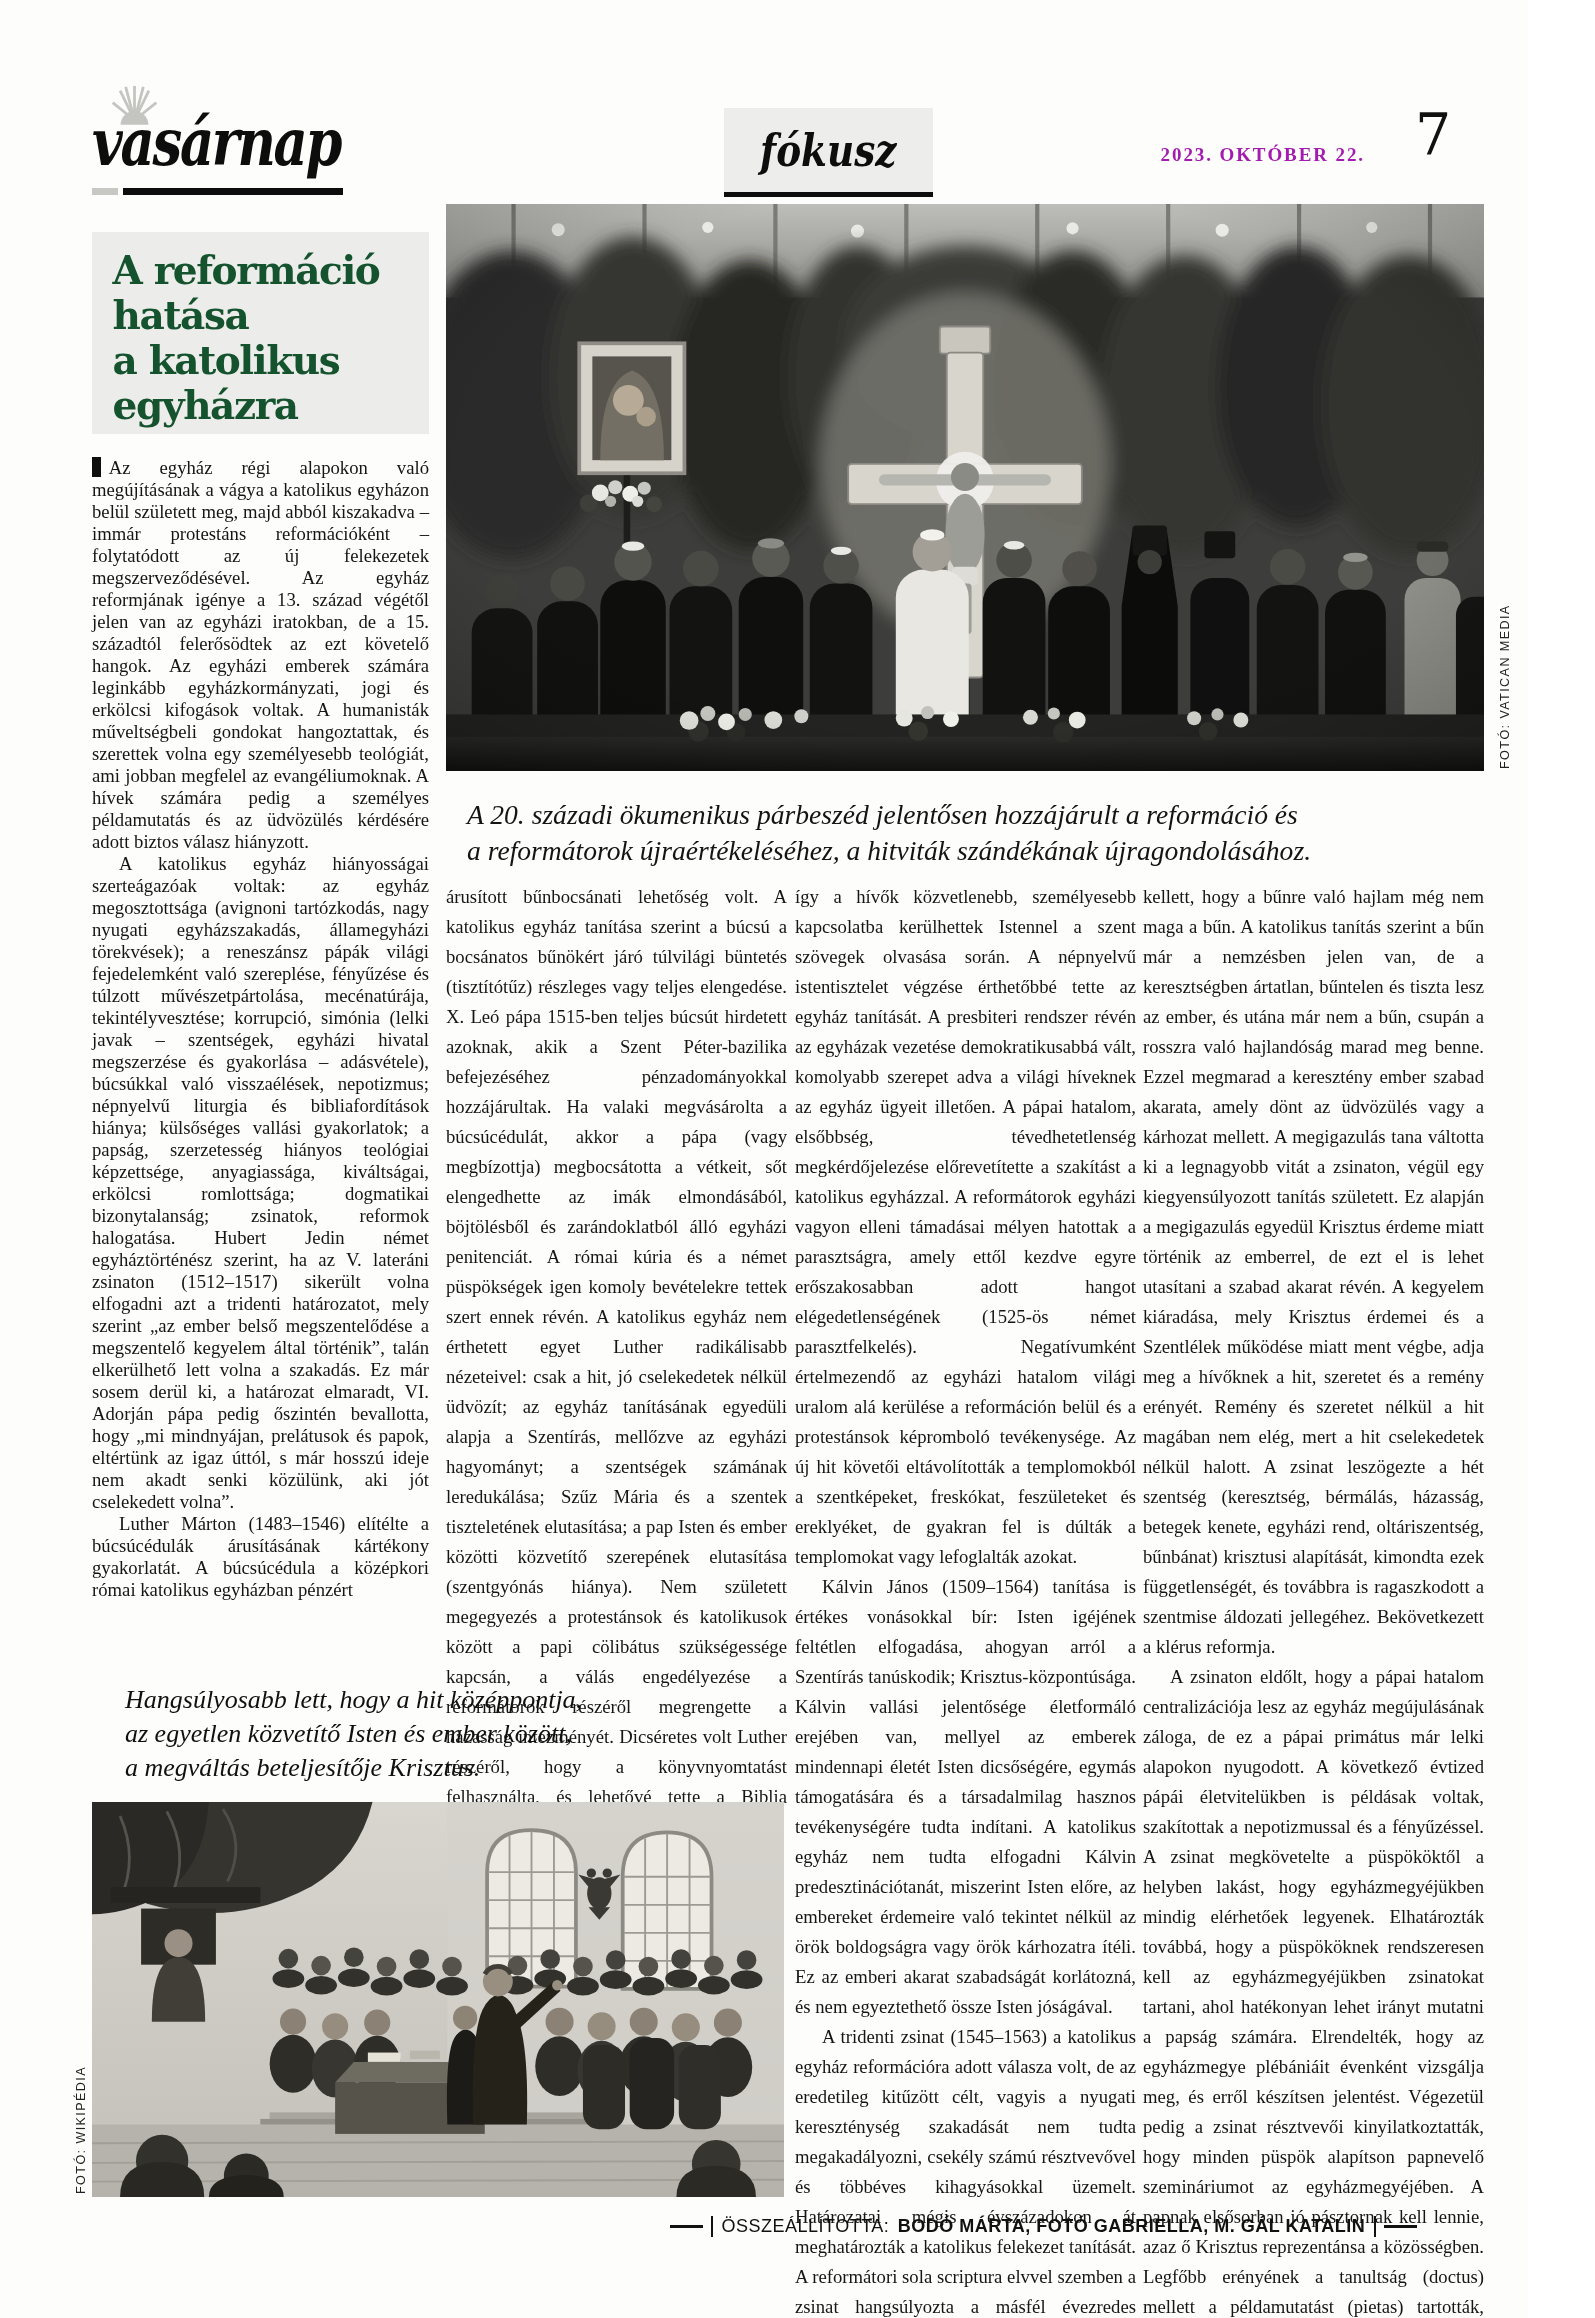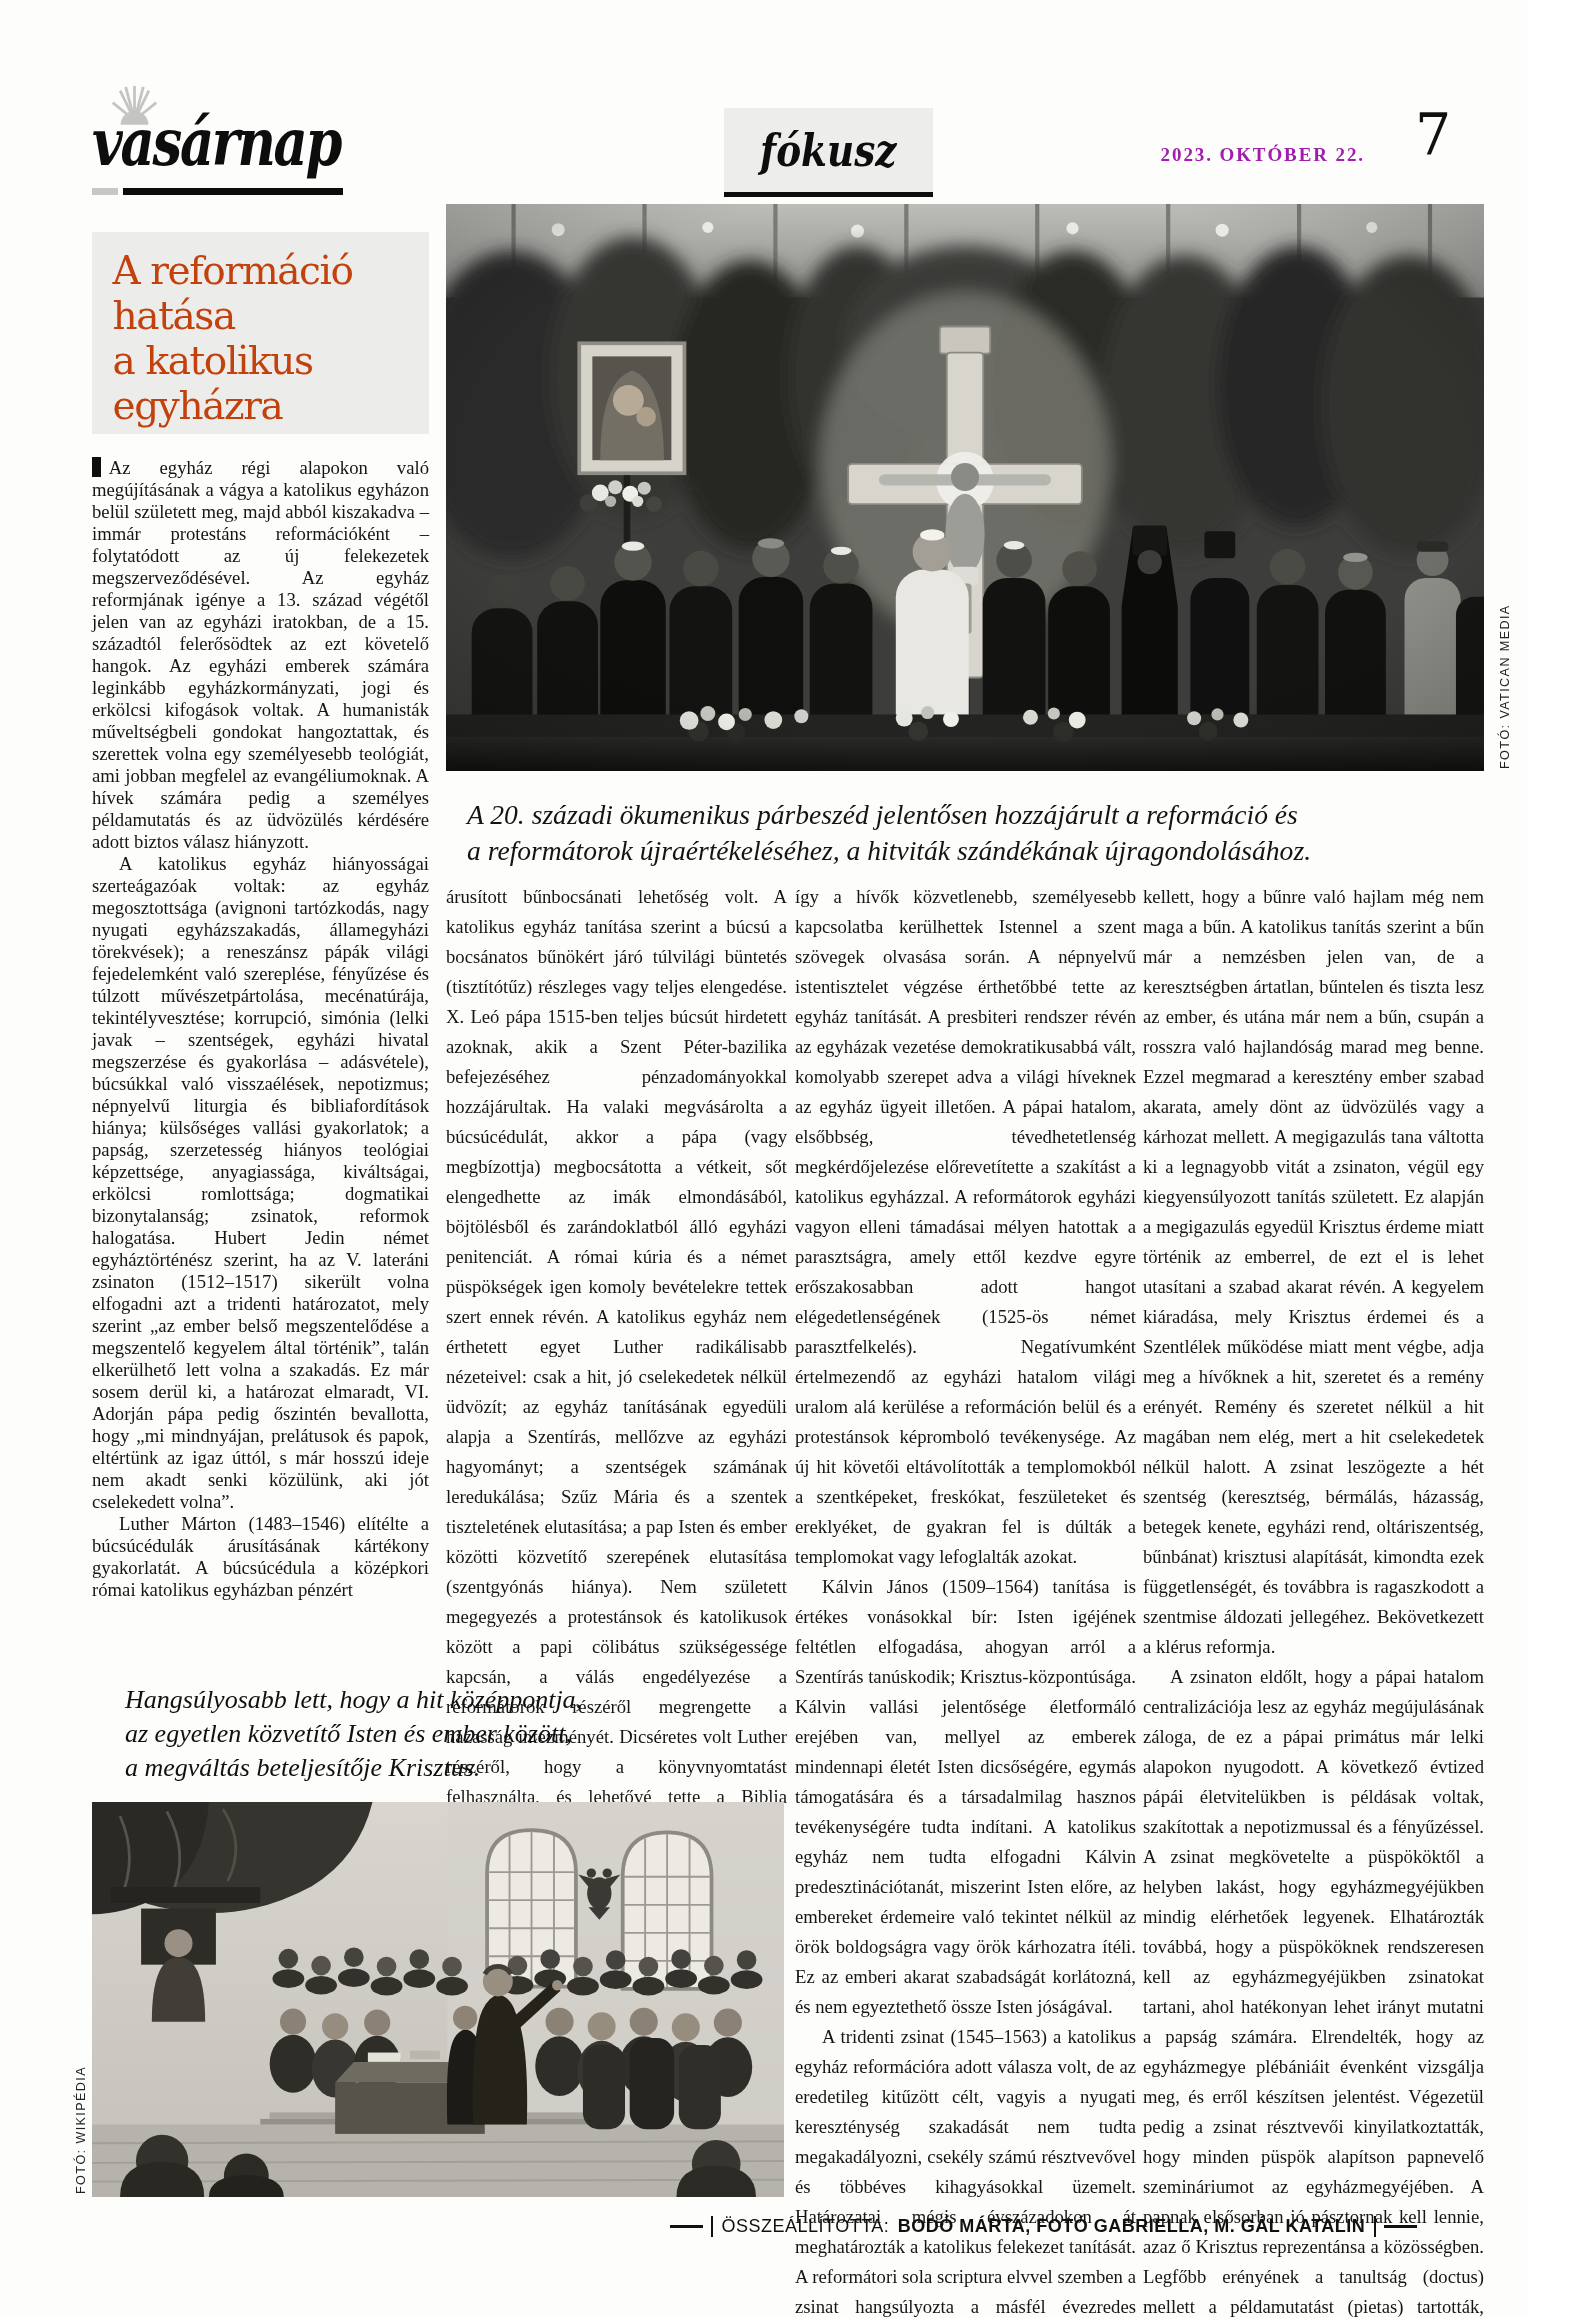--- a/index.html
+++ b/index.html
@@ -19,22 +19,22 @@
   .fokusz{font-family:"DejaVu Serif",serif;font-style:italic;font-weight:bold;font-size:44px;
         transform:scaleX(.85);color:#0d0d0d;}
   .date{position:absolute;left:1061px;top:144px;width:304px;text-align:right;
         font-weight:bold;font-size:19px;letter-spacing:1.9px;color:#a21caf;}
   .pagenum{position:absolute;left:1415px;top:102px;font-family:"DejaVu Serif",serif;
         font-size:57px;color:#111;}
 
   
   .title-box{position:absolute;left:92px;top:232px;width:337px;height:202px;background:#ececea;
         box-sizing:border-box;padding:16px 14px 0 20.6px;}
-  .title{margin:0;font-family:"DejaVu Serif",serif;font-weight:normal;font-size:39px;line-height:45px;
-        letter-spacing:-1.4px;white-space:pre-line;color:#c2410c;}
+  .title{margin:0;font-family:"DejaVu Serif",serif;font-weight:bold;font-size:39px;line-height:45px;
+        letter-spacing:-1.4px;white-space:pre-line;color:#14532d;}
   .intro{position:absolute;left:92px;top:457px;width:337px;font-size:18.7px;line-height:22px;
         text-align:justify;hyphens:auto;}
   p{margin:0;}
   .para.ind{text-indent:27px;}
   .pmark{display:inline-block;width:9.3px;height:19.6px;background:#0f0f0f;margin-right:7.5px;
         vertical-align:-2.8px;}
 
   
   .photo{position:absolute;left:446px;top:204px;width:1038px;height:567px;background:#3d3d3b;overflow:hidden;}
   .vcred{position:absolute;white-space:nowrap;transform:rotate(-90deg);transform-origin:0 0;

